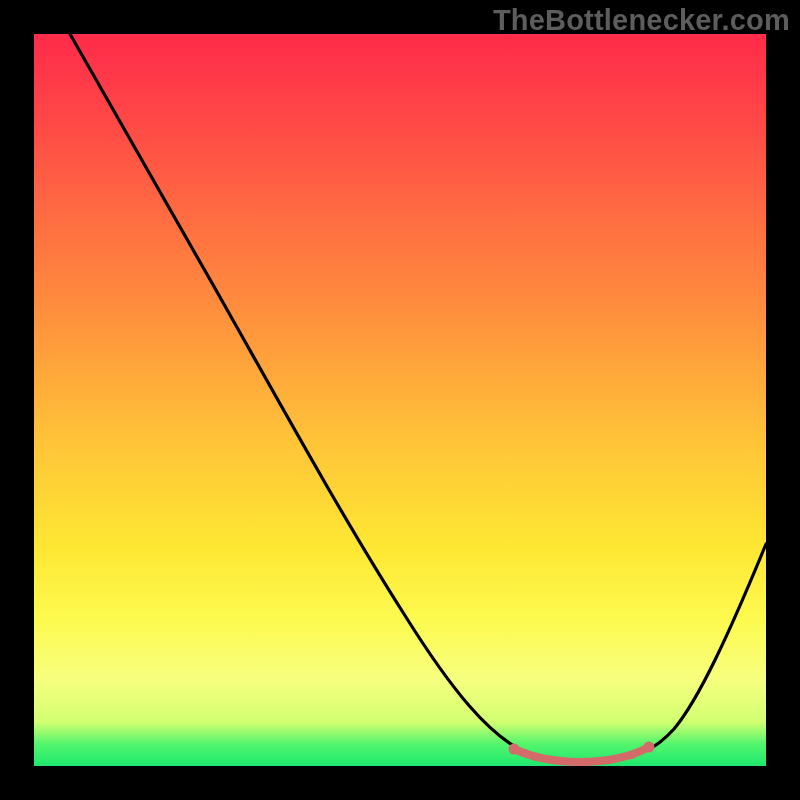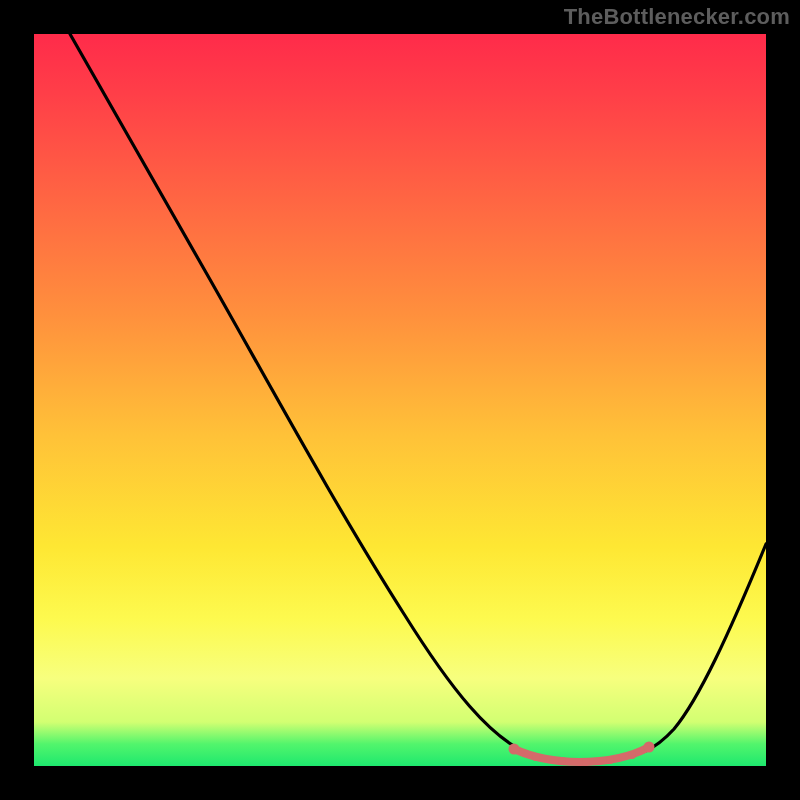--- a/index.html
+++ b/index.html
@@ -15,21 +15,21 @@
     position: relative;
     width: 800px;
     height: 800px;
     background: #000;
   }
   .attribution {
     position: absolute;
     top: 4px;
     right: 10px;
     color: #5d5d5d;
-    font-size: 22px;
+    font-size: 29px;
     font-weight: 600;
     letter-spacing: 0.2px;
     z-index: 10;
   }
   .plot-area {
     position: absolute;
     left: 34px;
     top: 34px;
     width: 732px;
     height: 732px;

